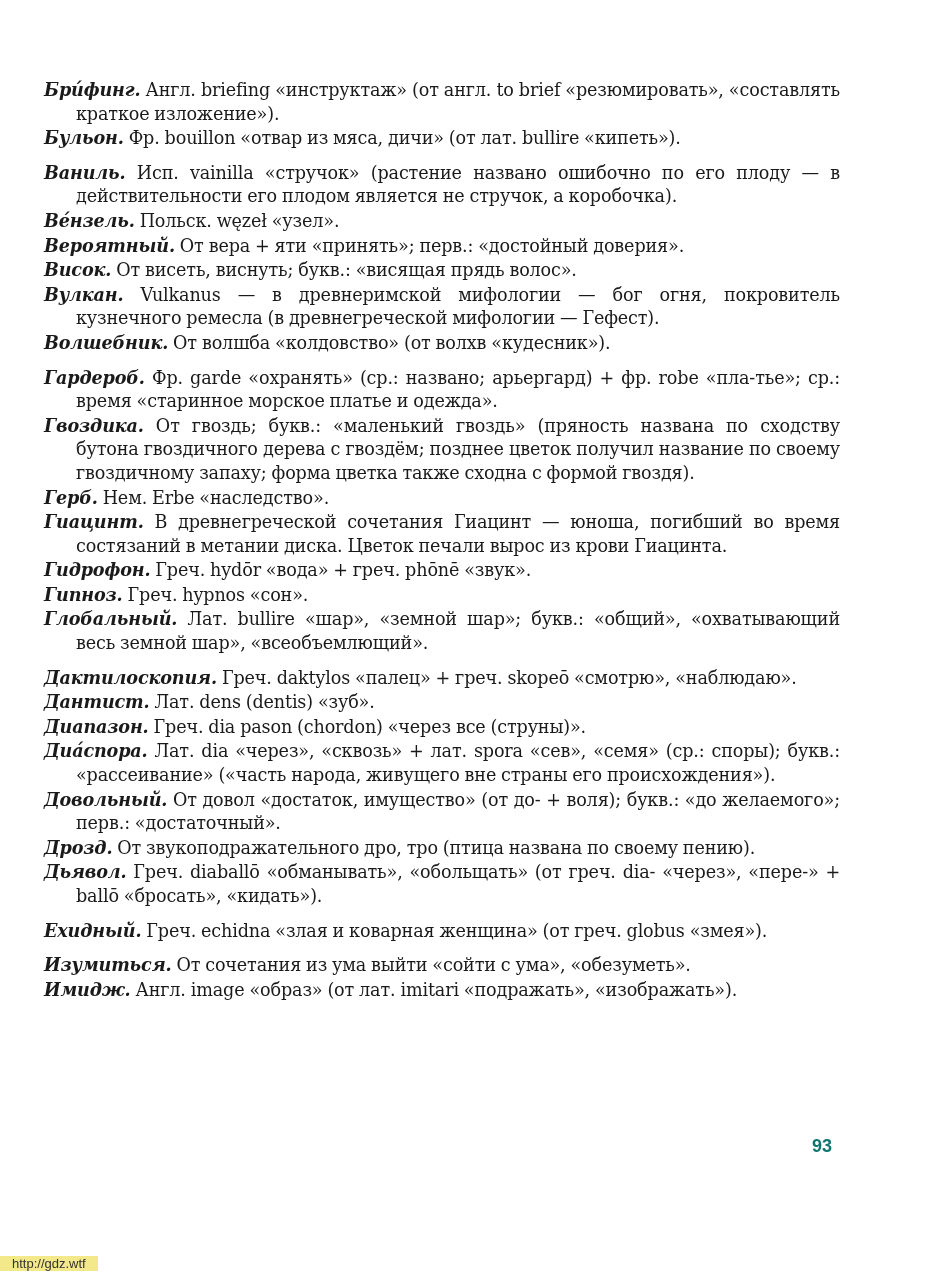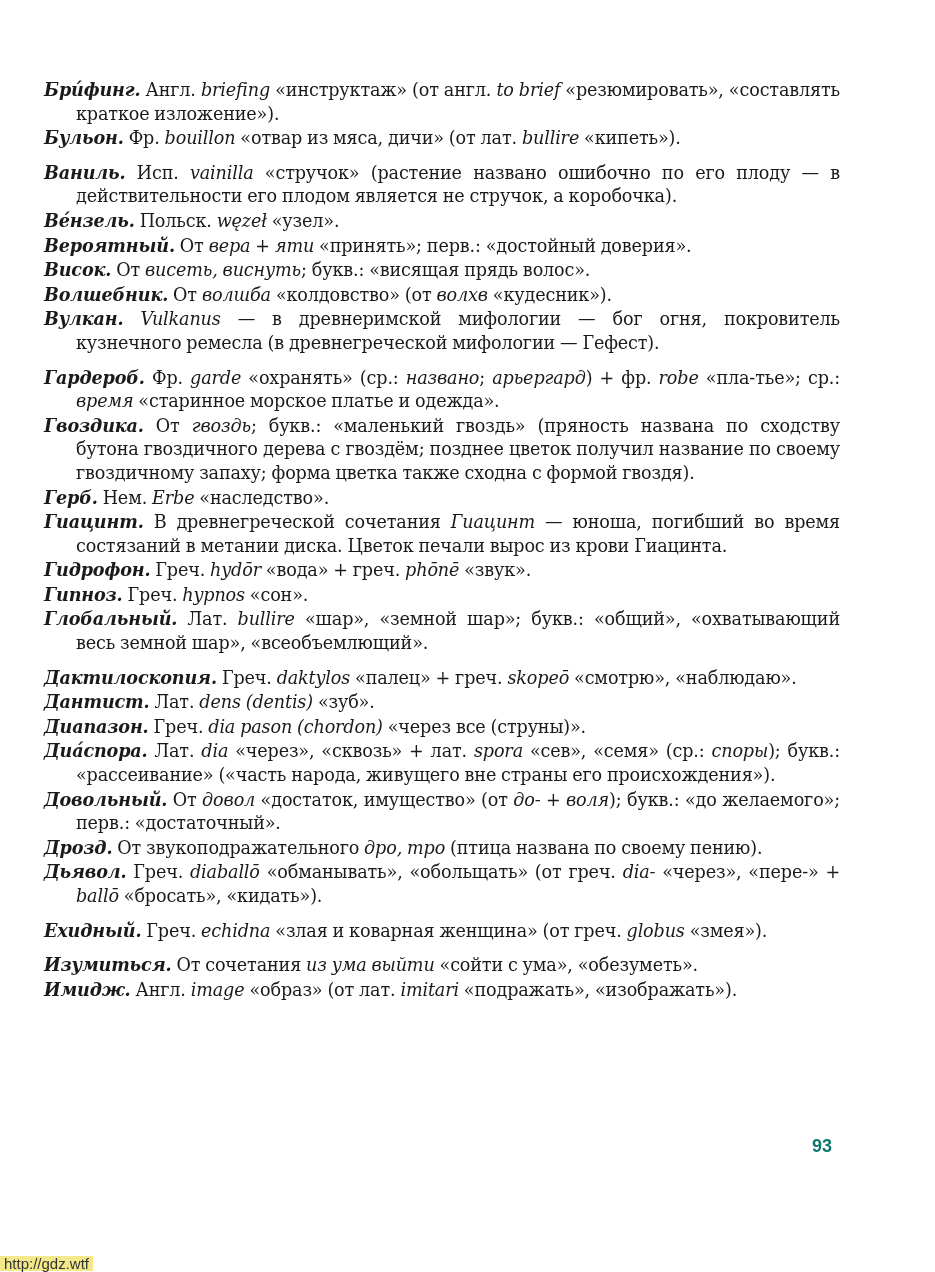--- a/index.html
+++ b/index.html
@@ -11,48 +11,48 @@
       position: absolute; left: 44px; top: 78px; width: 796px;
     }
     .group { margin-bottom: 10px; }
     .entry {
       font-size: 17.6px; line-height: 23.6px;
       padding-left: 32px; text-indent: -32px;
       text-align: justify; letter-spacing: -0.15px;
       word-spacing: -0.5px;
     }
     .hw { font-weight: bold; font-style: italic; }
-    .it { font-style: italic; }
+    .it { }
     .page-number {
       position: absolute; left: 812px; top: 1136px;
       font-family: "Liberation Sans", sans-serif; font-weight: bold;
       font-size: 18px; color: #0f766e;
     }
     .watermark {
       position: absolute; left: 0; top: 1256px;
-      background: #f3e98a; padding: 0 4px;
-      font-family: "Liberation Sans", sans-serif; font-size: 15px;
+      background: #f3e98a; padding: 0 12px;
+      font-family: "Liberation Sans", sans-serif; font-size: 13px;
       line-height: 15px; color: #333;
     }
   </style>
 </head>
 <body>
 
 <div class="page" id="page">
     <div class="group">
       <div class="entry" lang="ru"><span class="hw">Бри́финг.</span><span> Англ. </span><span class="it">briefing</span><span> «инструктаж» (от англ. </span><span class="it">to brief</span><span> «резюмировать», «составлять краткое изложение»).</span></div>
       <div class="entry" lang="ru"><span class="hw">Бульон.</span><span> Фр. </span><span class="it">bouillon</span><span> «отвар из мяса, дичи» (от лат. </span><span class="it">bullire</span><span> «кипеть»).</span></div>
     </div>
     <div class="group">
       <div class="entry" lang="ru"><span class="hw">Ваниль.</span><span> Исп. </span><span class="it">vainilla</span><span> «стручок» (растение названо ошибочно по его плоду — в действительности его плодом является не стручок, а коробочка).</span></div>
       <div class="entry" lang="ru"><span class="hw">Ве́нзель.</span><span> Польск. </span><span class="it">węzeł</span><span> «узел».</span></div>
       <div class="entry" lang="ru"><span class="hw">Вероятный.</span><span> От </span><span class="it">вера + яти</span><span> «принять»; перв.: «достойный доверия».</span></div>
       <div class="entry" lang="ru"><span class="hw">Висок.</span><span> От </span><span class="it">висеть, виснуть</span><span>; букв.: «висящая прядь волос».</span></div>
+      <div class="entry" lang="ru"><span class="hw">Вулкан.</span><span> </span><span class="it">Vulkanus</span><span> — в древнеримской мифологии — бог огня, покровитель кузнечного ремесла (в древнегреческой мифологии — Гефест).</span></div>
       <div class="entry" lang="ru"><span class="hw">Волшебник.</span><span> От </span><span class="it">волшба</span><span> «колдовство» (от </span><span class="it">волхв</span><span> «кудесник»).</span></div>
-      <div class="entry" lang="ru"><span class="hw">Вулкан.</span><span> </span><span class="it">Vulkanus</span><span> — в древнеримской мифологии — бог огня, покровитель кузнечного ремесла (в древнегреческой мифологии — Гефест).</span></div>
     </div>
     <div class="group">
       <div class="entry" lang="ru"><span class="hw">Гардероб.</span><span> Фр. </span><span class="it">garde</span><span> «охранять» (ср.: </span><span class="it">названо</span><span>; </span><span class="it">арьергард</span><span>) + фр. </span><span class="it">robe</span><span> «пла-тье»; ср.: </span><span class="it">время</span><span> «старинное морское платье и одежда».</span></div>
       <div class="entry" lang="ru"><span class="hw">Гвоздика.</span><span> От </span><span class="it">гвоздь</span><span>; букв.: «маленький гвоздь» (пряность названа по сходству бутона гвоздичного дерева с гвоздём; позднее цветок получил название по своему гвоздичному запаху; форма цветка также сходна с формой гвоздя).</span></div>
       <div class="entry" lang="ru"><span class="hw">Герб.</span><span> Нем. </span><span class="it">Erbe</span><span> «наследство».</span></div>
       <div class="entry" lang="ru"><span class="hw">Гиацинт.</span><span> В древнегреческой сочетания </span><span class="it">Гиацинт</span><span> — юноша, погибший во время состязаний в метании диска. Цветок печали вырос из крови Гиацинта.</span></div>
       <div class="entry" lang="ru"><span class="hw">Гидрофон.</span><span> Греч. </span><span class="it">hydōr</span><span> «вода» + греч. </span><span class="it">phōnē</span><span> «звук».</span></div>
       <div class="entry" lang="ru"><span class="hw">Гипноз.</span><span> Греч. </span><span class="it">hypnos</span><span> «сон».</span></div>
       <div class="entry" lang="ru"><span class="hw">Глобальный.</span><span> Лат. </span><span class="it">bullire</span><span> «шар», «земной шар»; букв.: «общий», «охватывающий весь земной шар», «всеобъемлющий».</span></div>
     </div>

